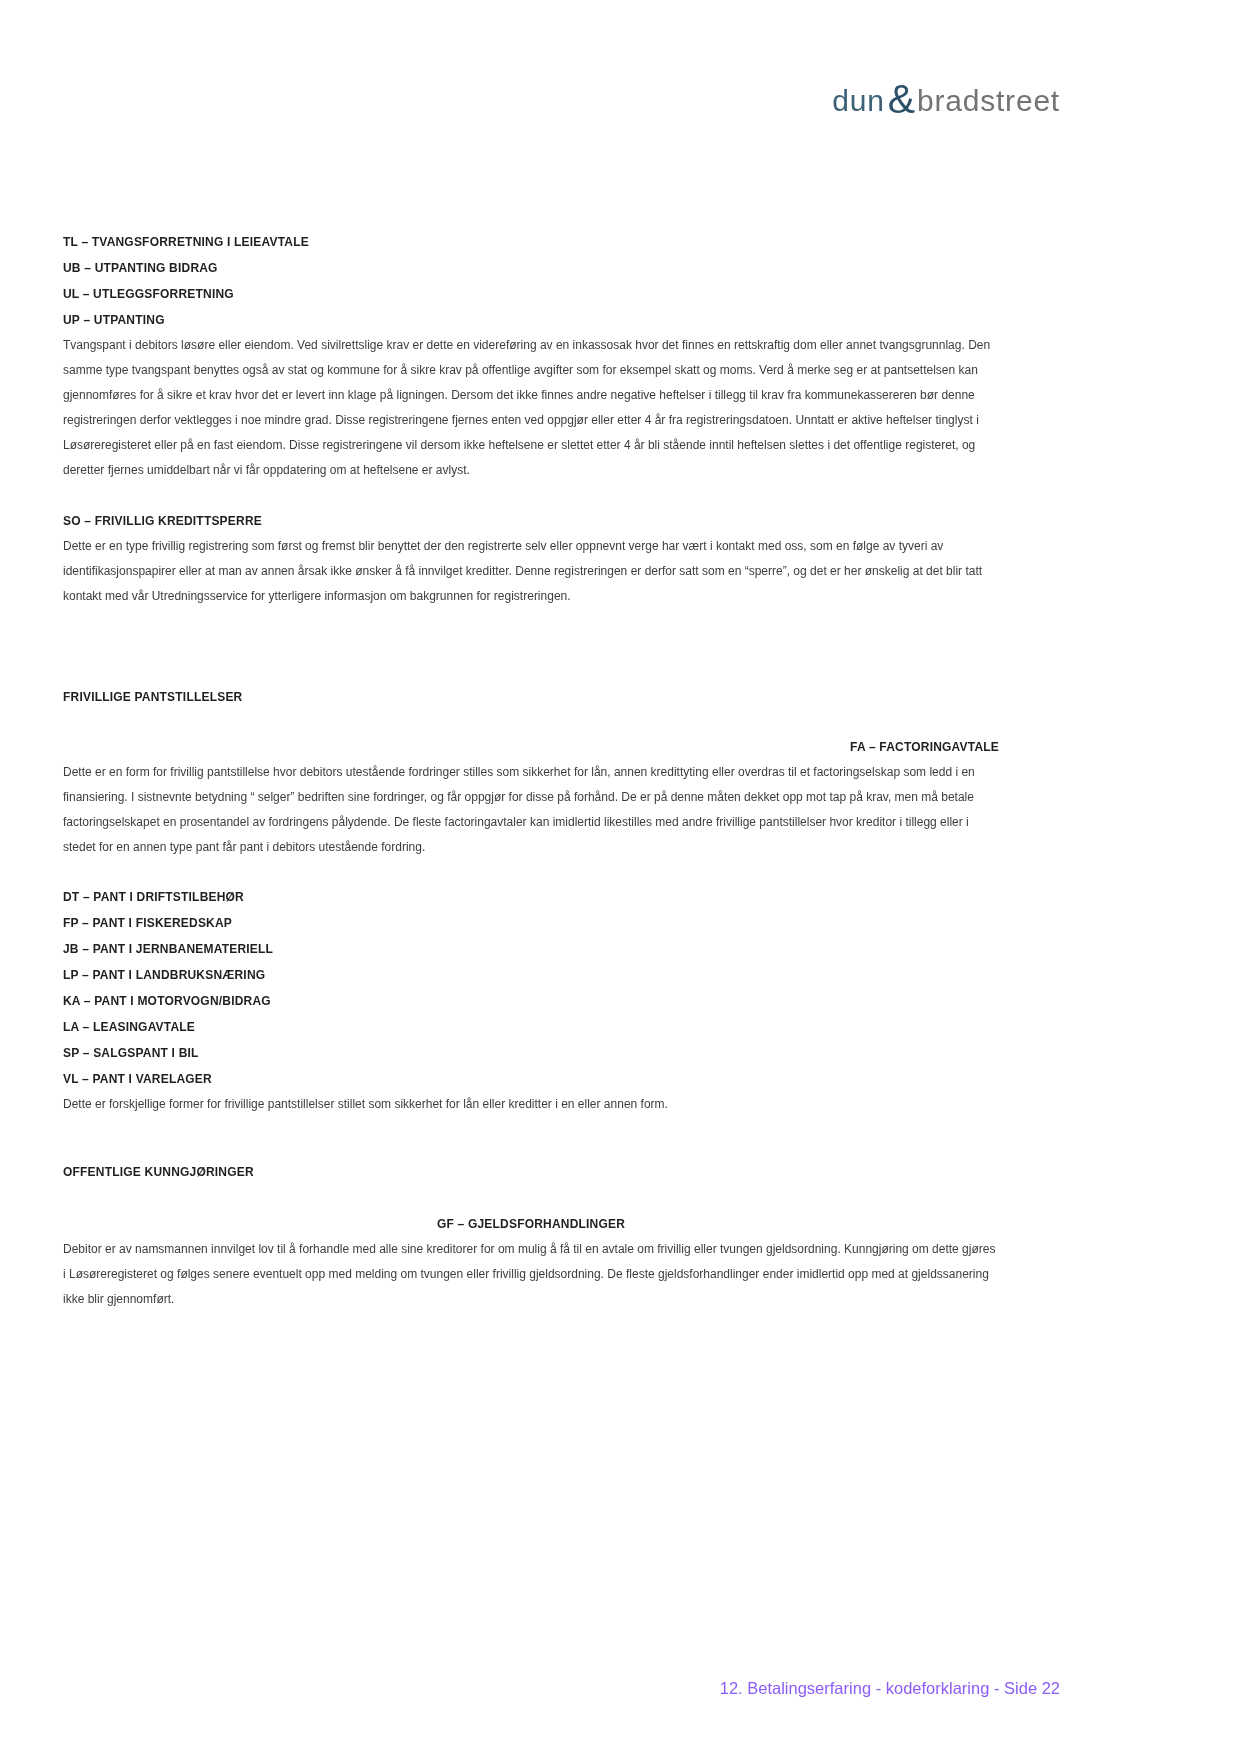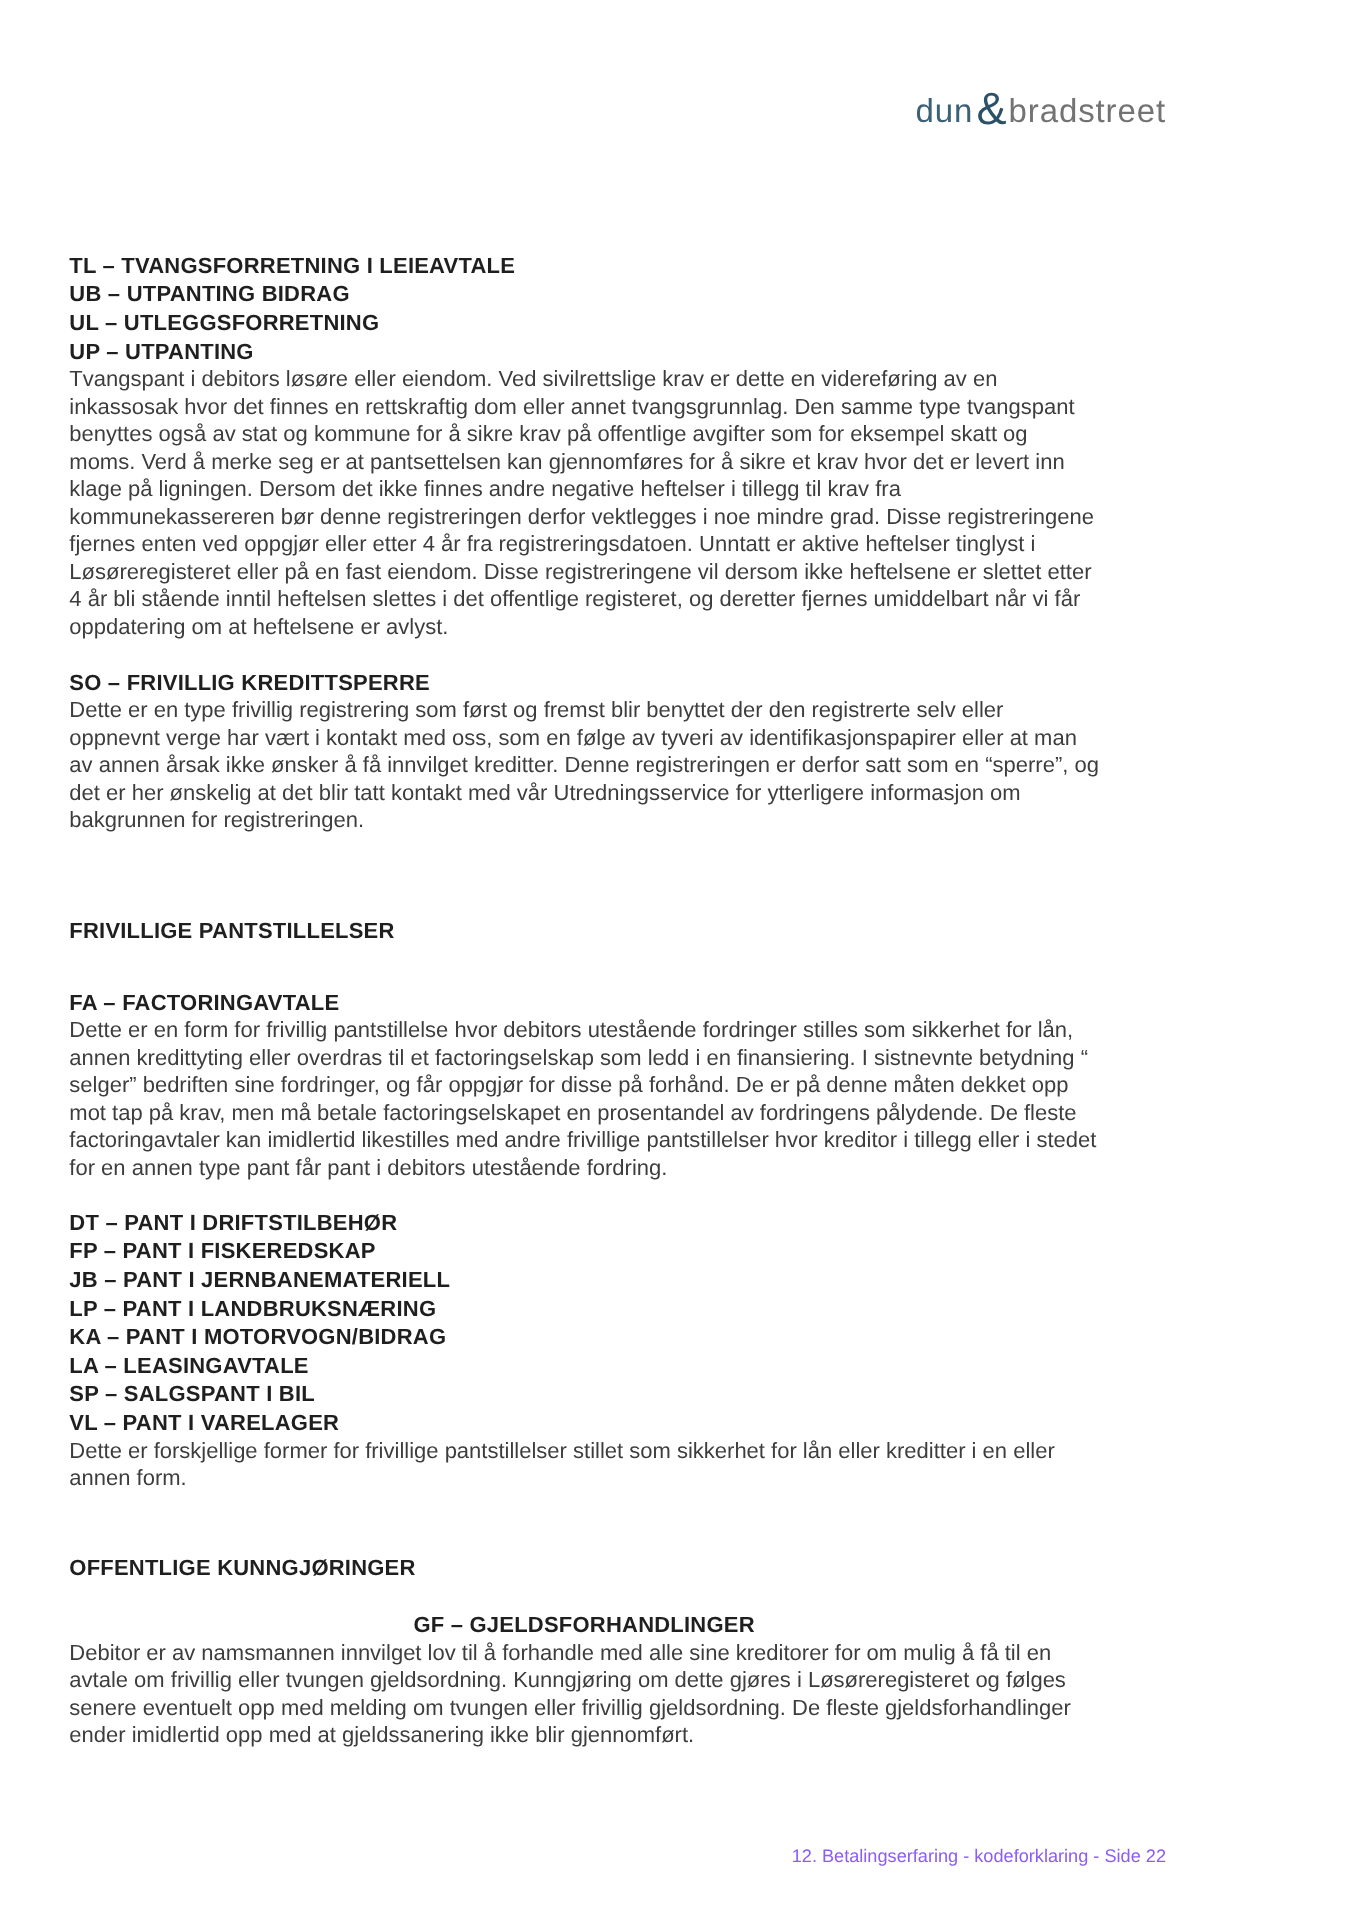--- a/index.html
+++ b/index.html
@@ -32,21 +32,21 @@
     font-weight:400;
   }
   .logo-w2{color:#737373;text-align:right;}
   
   .content{
     position:absolute;
     left:63px;
     top:0;
     width:936px;
     color:#3d3d3d;
-    font-size:20px;
+    font-size:12px;
   }
   .code-line{
     font-weight:bold;
     color:#1f1f1f;
     line-height:26px;
     letter-spacing:0.2px;
   }
   .heading{
     font-weight:bold;
     color:#1f1f1f;
@@ -54,23 +54,23 @@
     letter-spacing:0.2px;
   }
   .body-text{
     margin:0;
     line-height:25px;
     color:#3d3d3d;
   }
   .m-codes1{margin-top:229px;}
   .m-so-h{margin-top:25px;}
   .m-friv{margin-top:75px;}
-  .m-fa-h{margin-top:39px;}
+  .m-fa-h{margin-top:24px;text-align:right;}
   .m-codes2{margin-top:24px;}
-  .m-off{margin-top:56px;}
+  .m-off{margin-top:42px;}
   .m-gf-h{margin-top:26px;text-align:center;}
   
   .footer{
     position:absolute;
     top:1679px;
     right:181px;
     font-size:16.5px;
     color:#8b5cf6;
   }
 </style>

